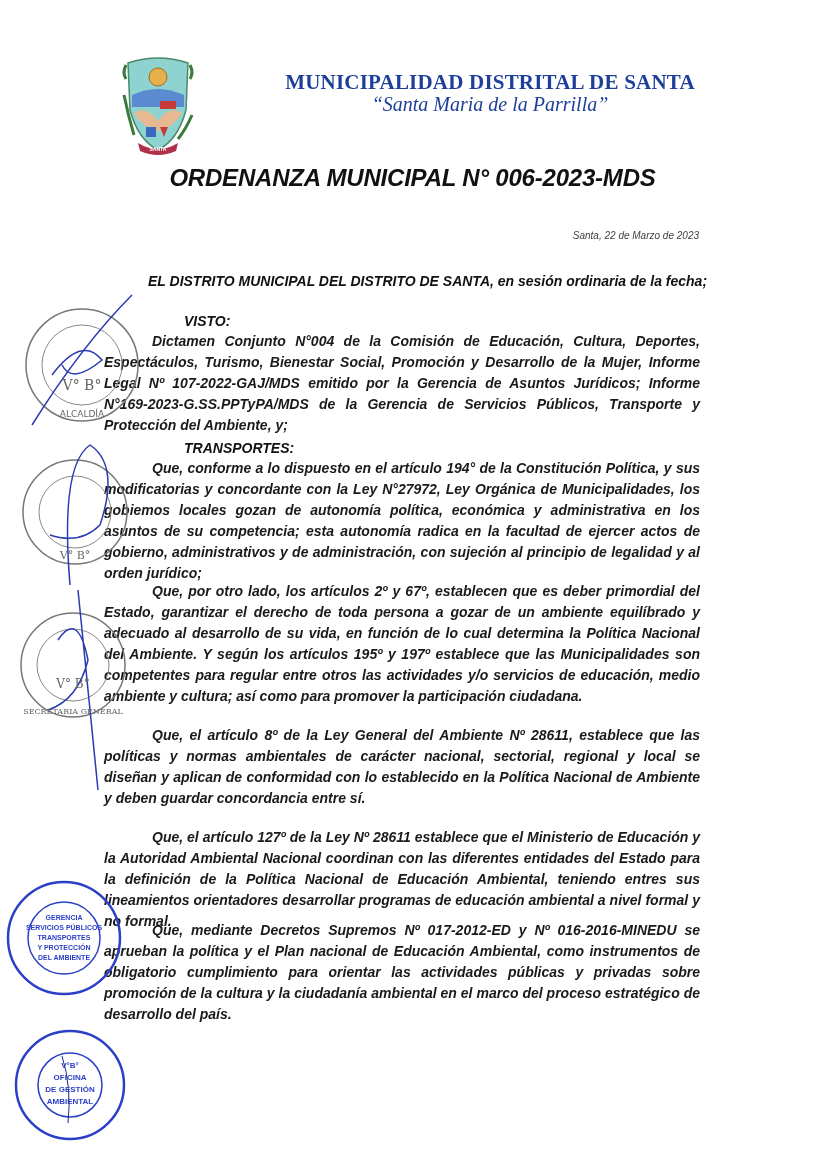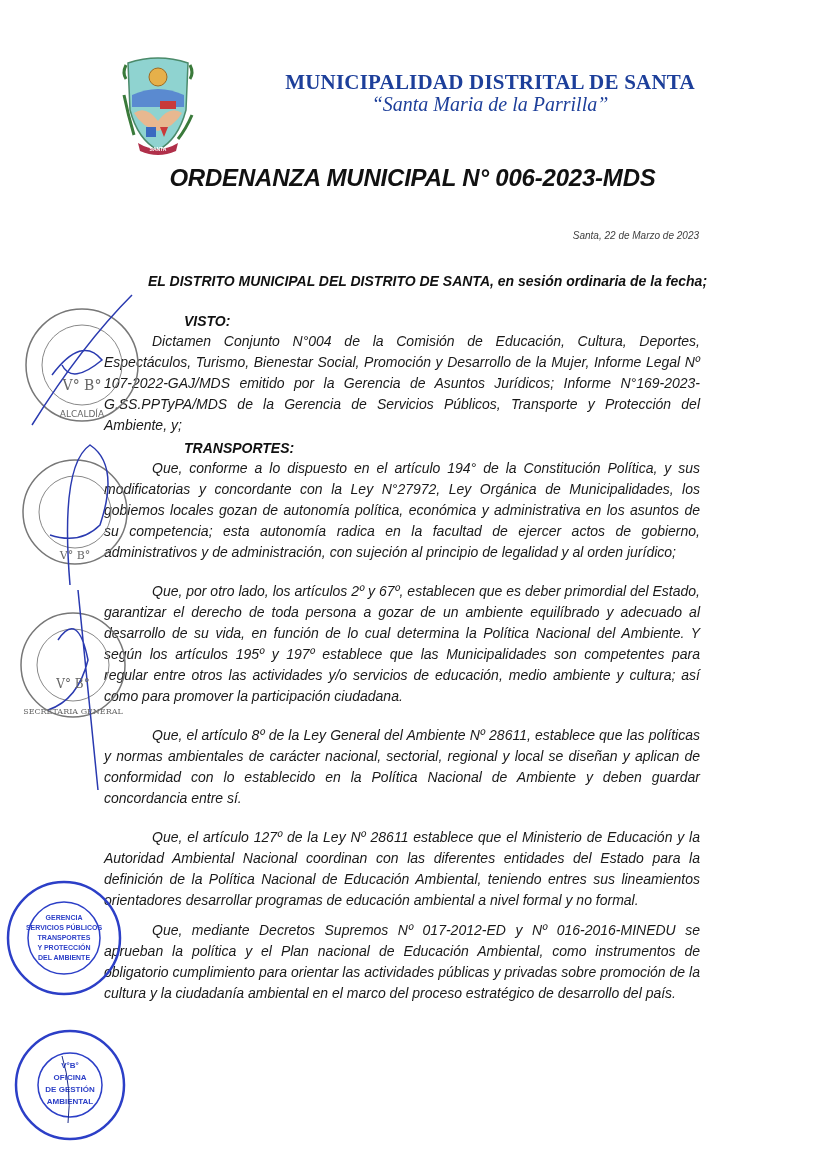--- a/index.html
+++ b/index.html
@@ -14,21 +14,21 @@
     .lh-addr { top: 120px; font-family: "Liberation Serif", serif; font-weight: bold; font-size: 12px; color: #2a4aa0; }
     .phone { display: inline-block; font-size: 12px; margin: 0 3px; }
 
     
     .title { position: absolute; left: 0; width: 825px; top: 164px; text-align: center; font-family: "Liberation Sans", sans-serif; font-weight: bold; font-style: italic; font-size: 24px; color: #111; letter-spacing: -0.2px; }
     .date { position: absolute; right: 126px; top: 230px; font-family: "Liberation Sans", sans-serif; font-style: italic; font-size: 10px; color: #404040; }
     .council { position: absolute; left: 148px; top: 273px; font-family: "Liberation Sans", sans-serif; font-style: italic; font-weight: bold; font-size: 14px; color: #111; }
 
     
     .sec-head { position: absolute; left: 152px; font-family: "Liberation Sans", sans-serif; font-style: italic; font-weight: bold; font-size: 14px; color: #111; margin-left: 32px; }
-    .para { position: absolute; left: 104px; width: 596px; font-family: "Liberation Sans", sans-serif; font-style: italic; font-size: 14px; line-height: 21px; color: #1a1a1a; text-align: justify; text-indent: 48px; }
+    .para { position: absolute; left: 104px; width: 596px; font-family: "Liberation Sans", sans-serif; font-style: italic; font-size: 14px; line-height: 21px; color: #1a1a1a; text-align: justify; text-indent: 48px; font-weight: bold; }
 
     
     .stamp { position: absolute; }
     .stamp svg { overflow: visible; }
   </style>
 </head>
 <body>
 
 <div class="page">
 

